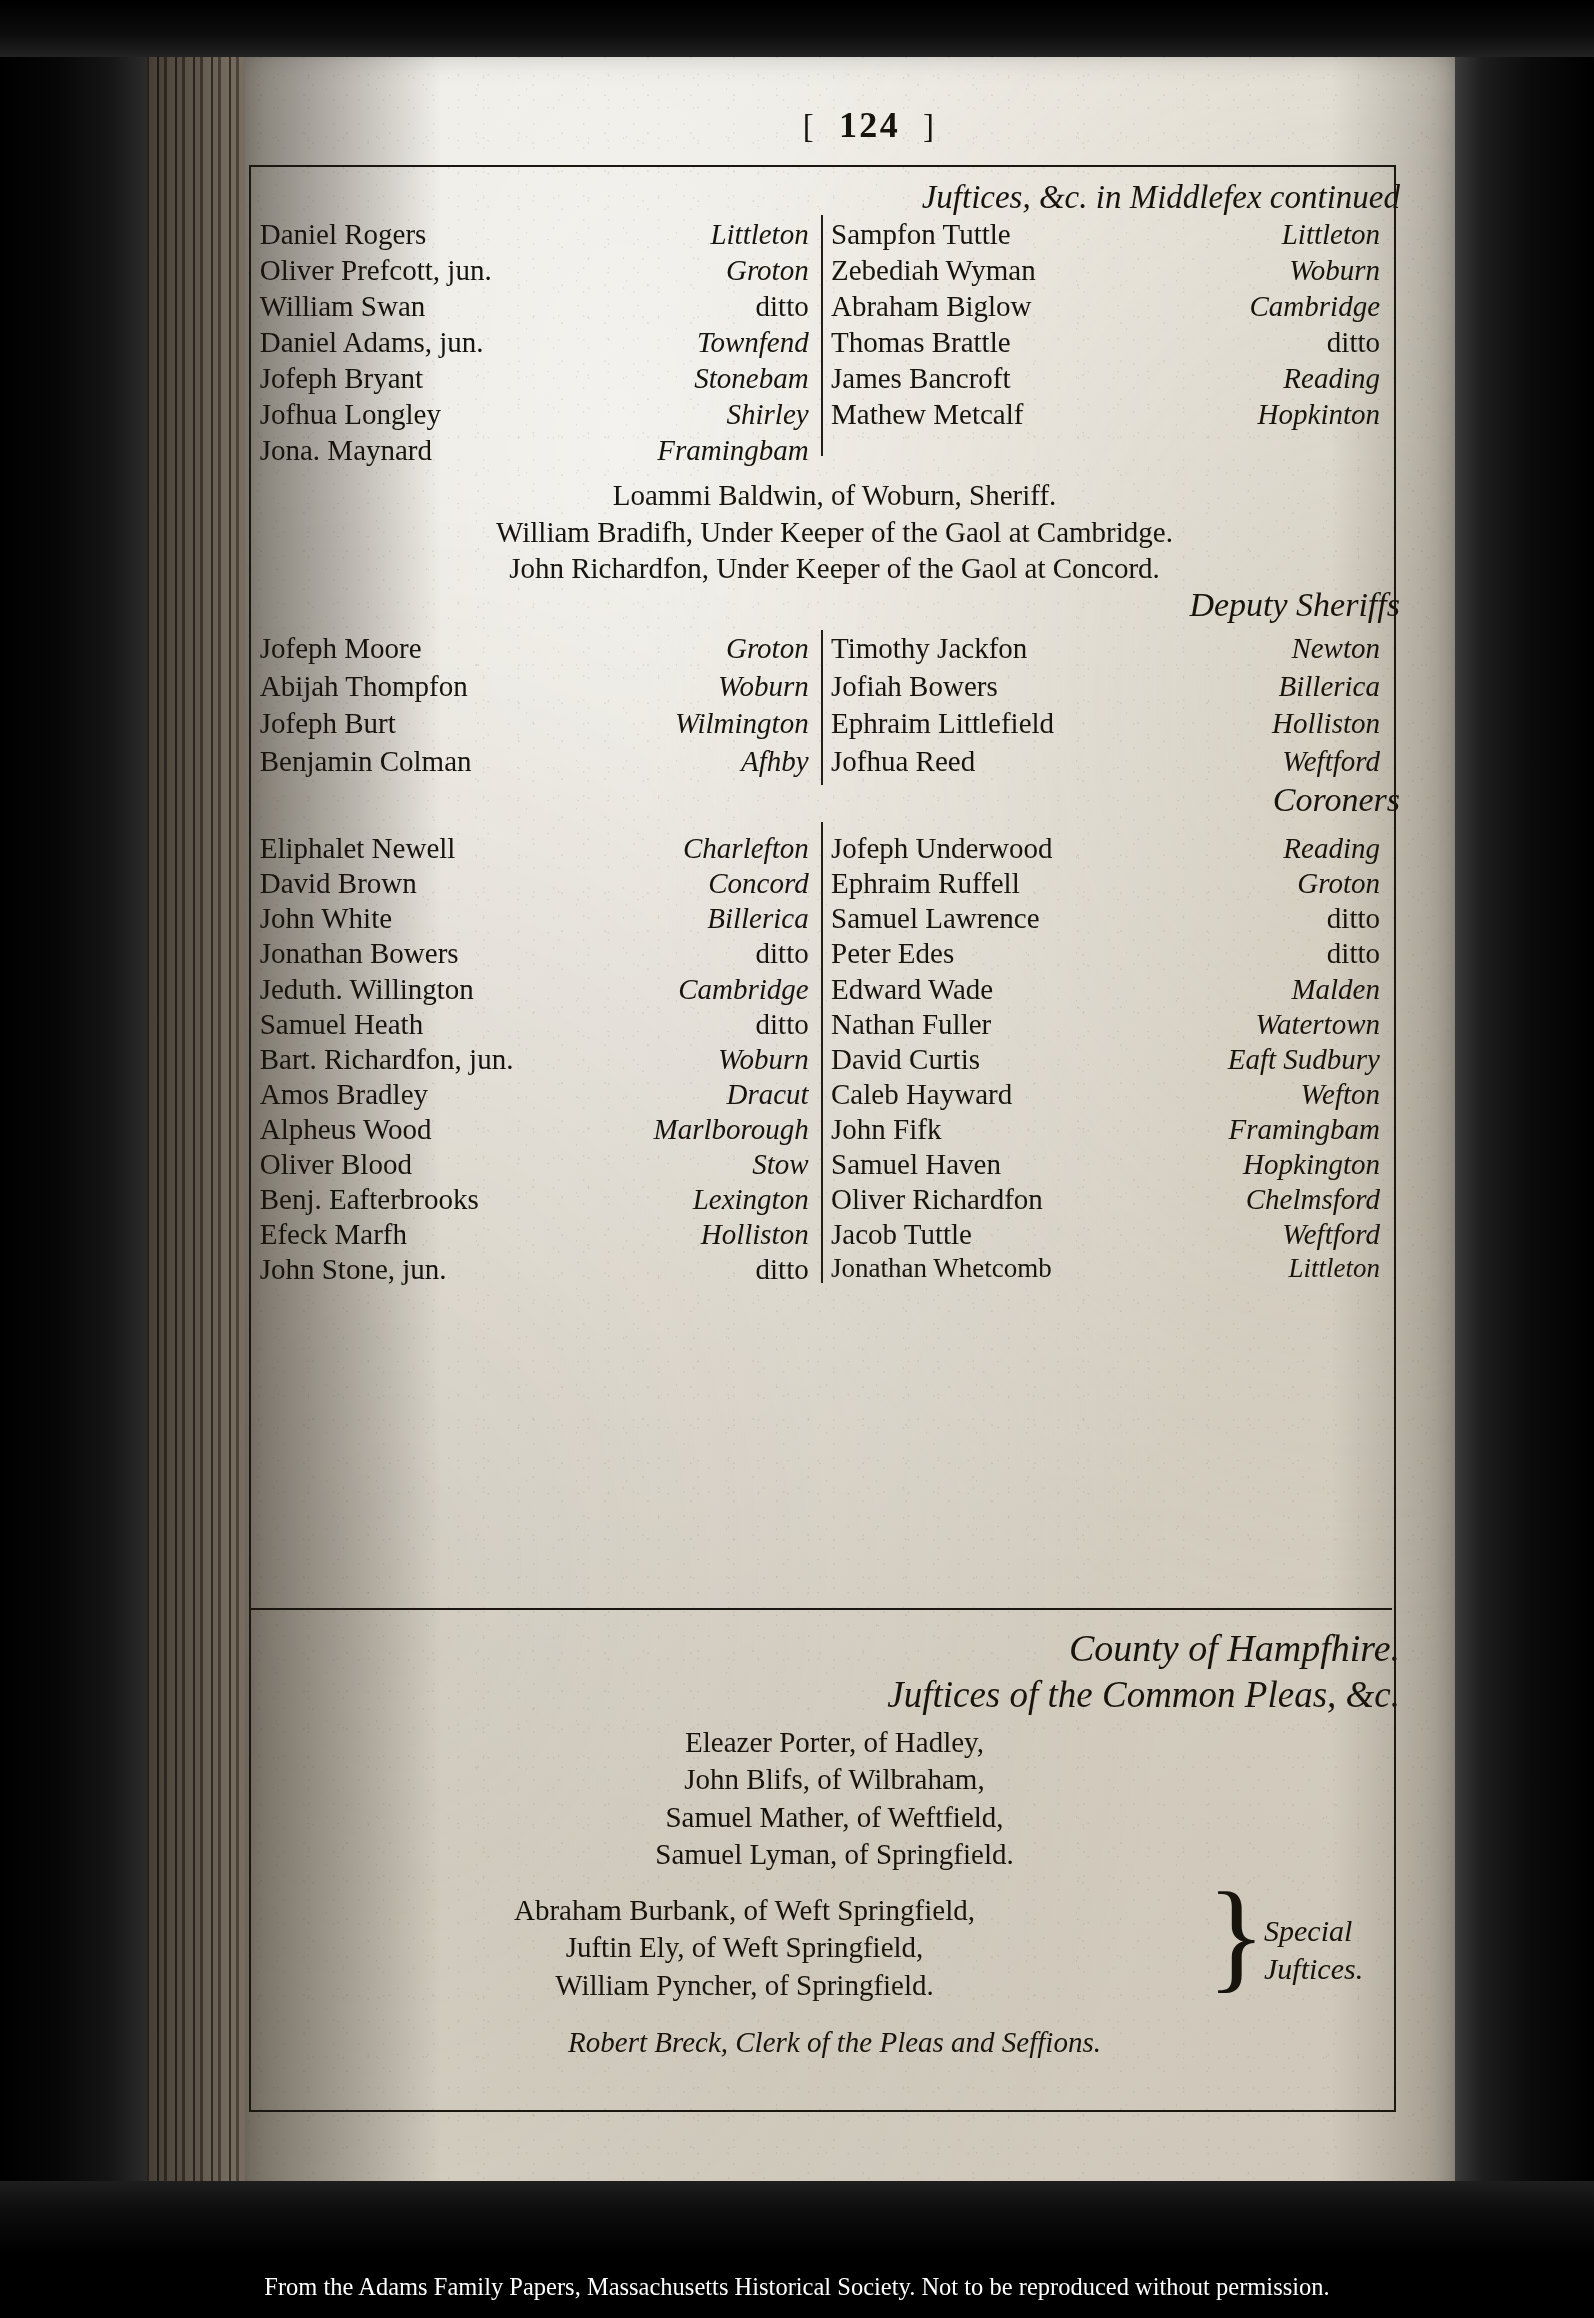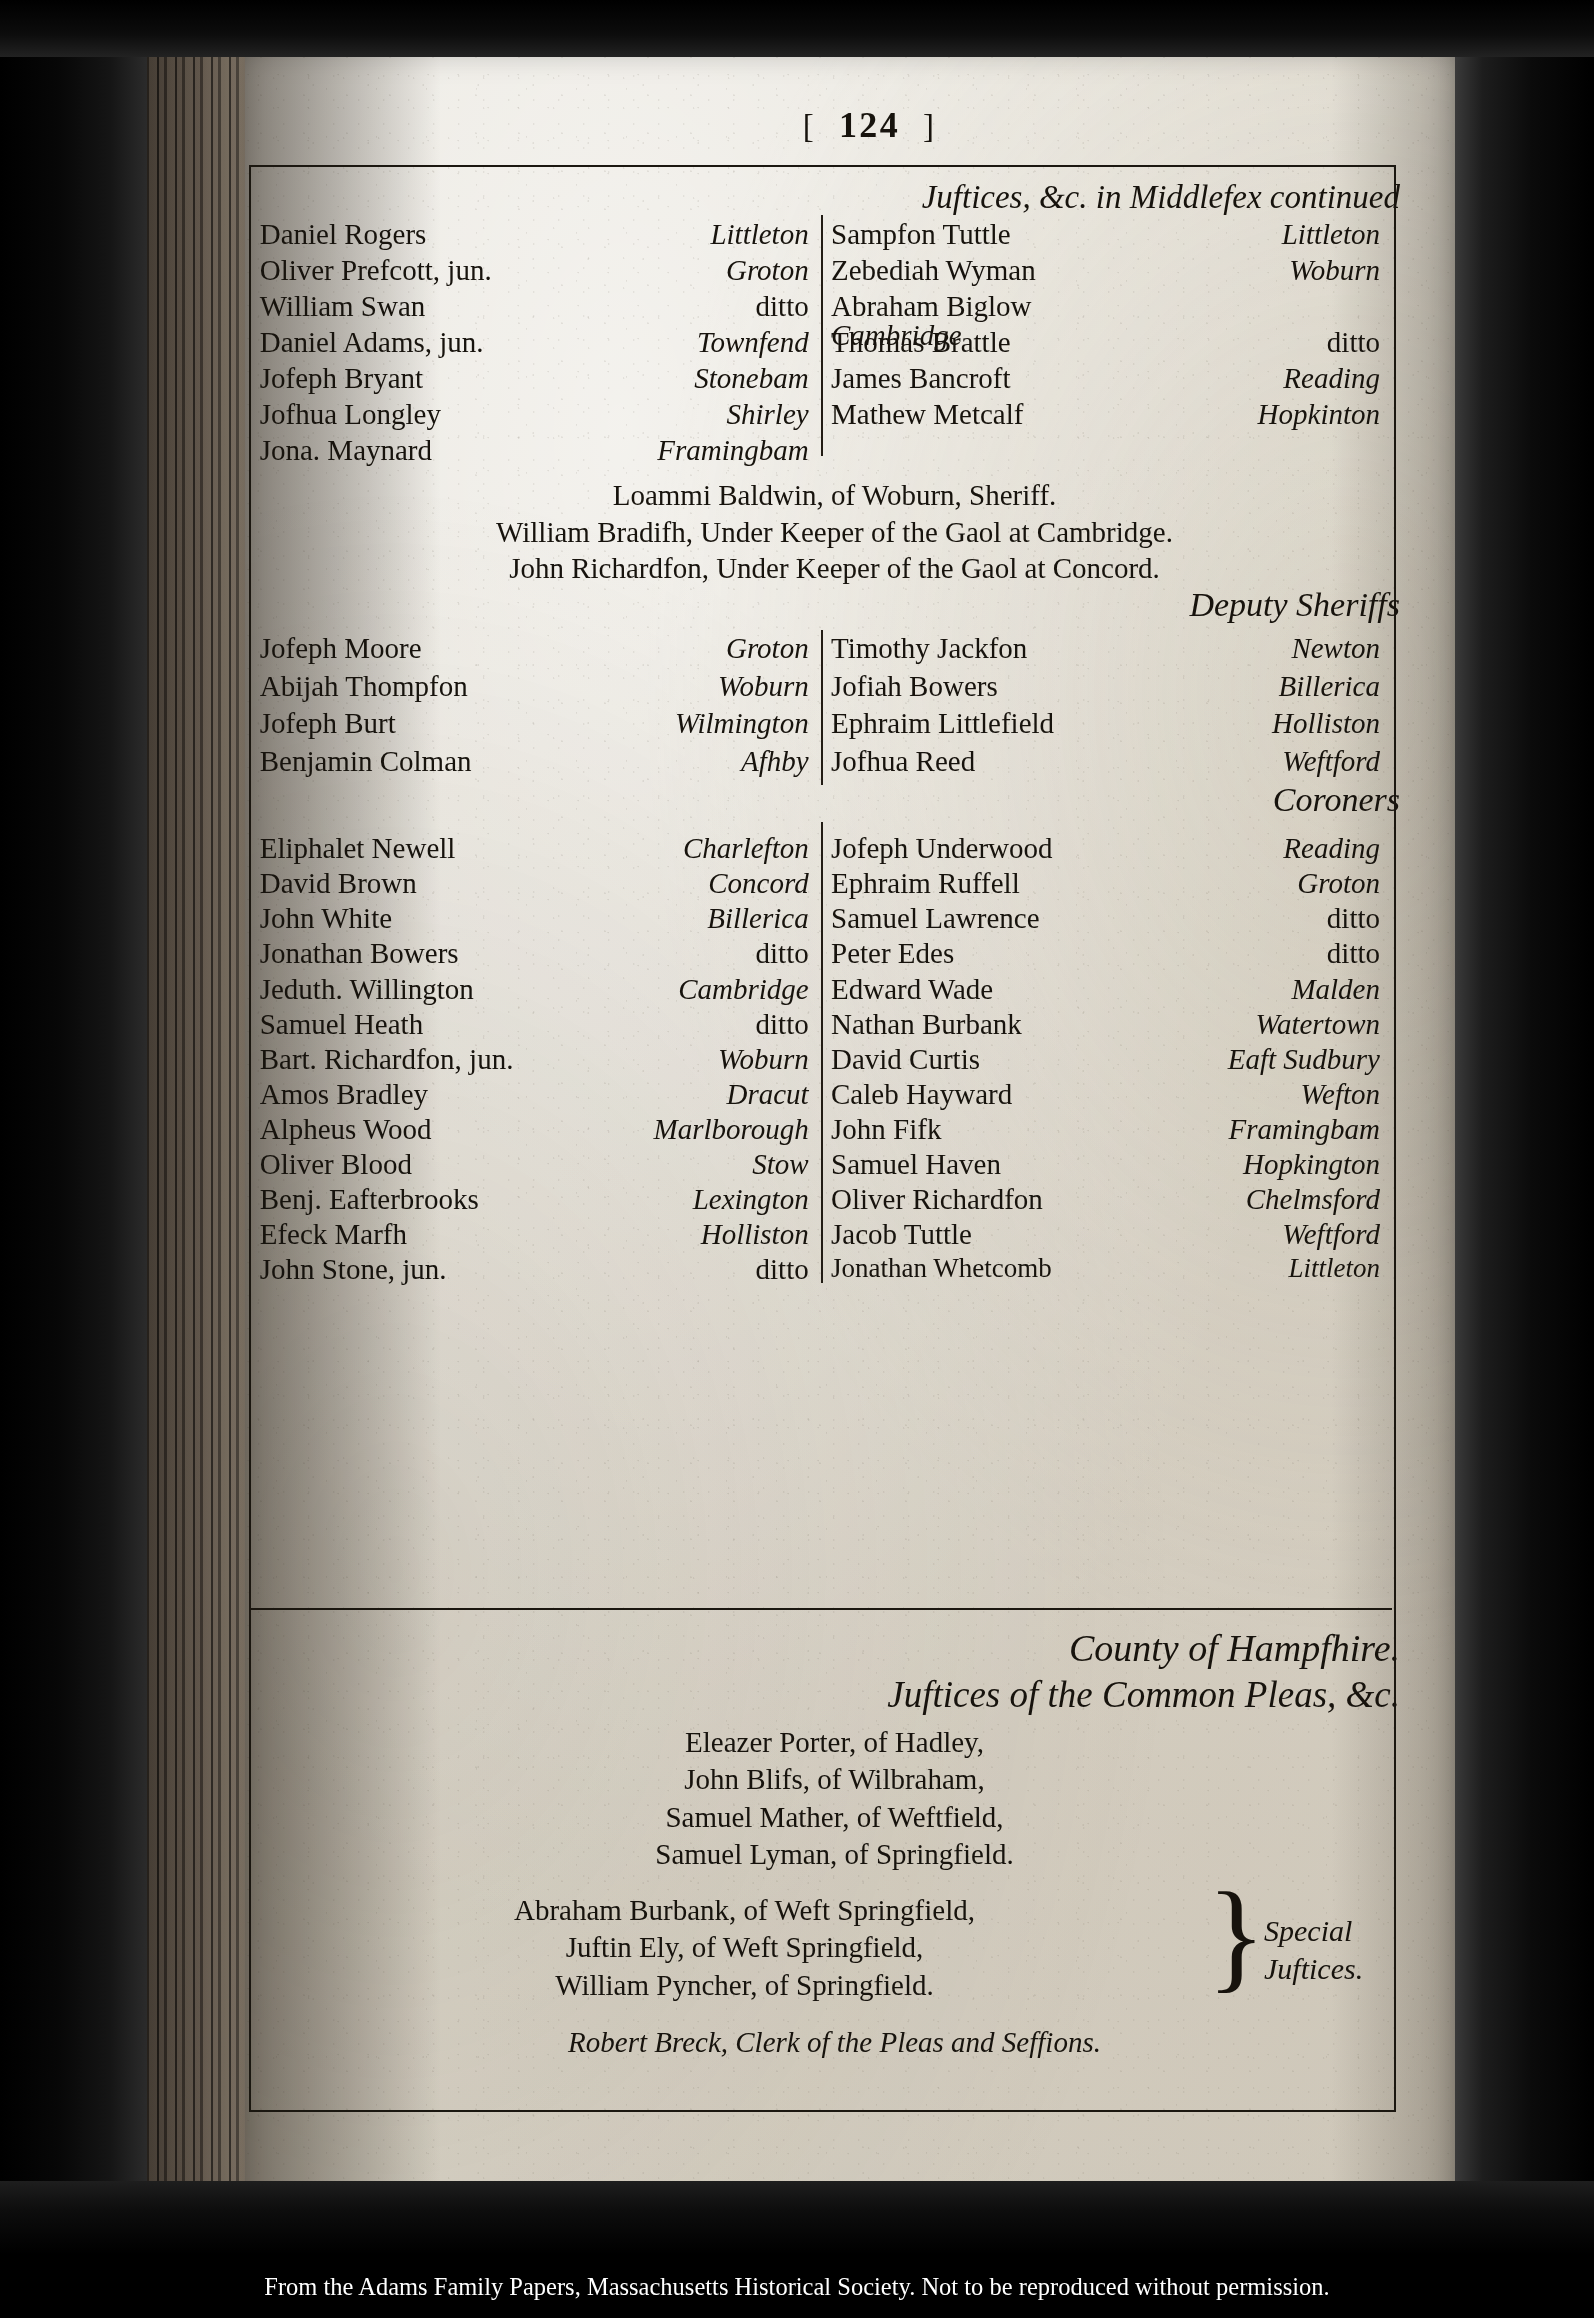--- a/index.html
+++ b/index.html
@@ -282,21 +282,21 @@
     </div>
 
     <div class="entry" style="left:586px; top:186px; width:549px;">
       <span class="nm">Sampfon Tuttle</span>
       <span class="tw">Littleton</span>
     </div>
     <div class="entry" style="left:586px; top:222px; width:549px;">
       <span class="nm">Zebediah Wyman</span>
       <span class="tw">Woburn</span>
     </div>
-    <div class="entry" style="left:586px; top:258px; width:549px;flex-direction:column;">
+    <div class="entry" style="left:586px; top:258px; width:549px;">
       <span class="nm">Abraham Biglow</span>
       <span class="tw">Cambridge</span>
     </div>
     <div class="entry" style="left:586px; top:294px; width:549px;">
       <span class="nm">Thomas Brattle</span>
       <span class="tw plain">ditto</span>
     </div>
     <div class="entry" style="left:586px; top:330px; width:549px;">
       <span class="nm">James Bancroft</span>
       <span class="tw">Reading</span>
@@ -425,21 +425,21 @@
     </div>
     <div class="entry" style="left:586px; top:905px; width:549px;">
       <span class="nm">Peter Edes</span>
       <span class="tw plain">ditto</span>
     </div>
     <div class="entry" style="left:586px; top:941px; width:549px;">
       <span class="nm">Edward Wade</span>
       <span class="tw">Malden</span>
     </div>
     <div class="entry" style="left:586px; top:976px; width:549px;">
-      <span class="nm">Nathan Burbank</span>
+      <span class="nm">Nathan Fuller</span>
       <span class="tw">Watertown</span>
     </div>
     <div class="entry" style="left:586px; top:1011px; width:549px;">
       <span class="nm">David Curtis</span>
       <span class="tw">Eaft Sudbury</span>
     </div>
     <div class="entry" style="left:586px; top:1046px; width:549px;">
       <span class="nm">Caleb Hayward</span>
       <span class="tw">Wefton</span>
     </div>

